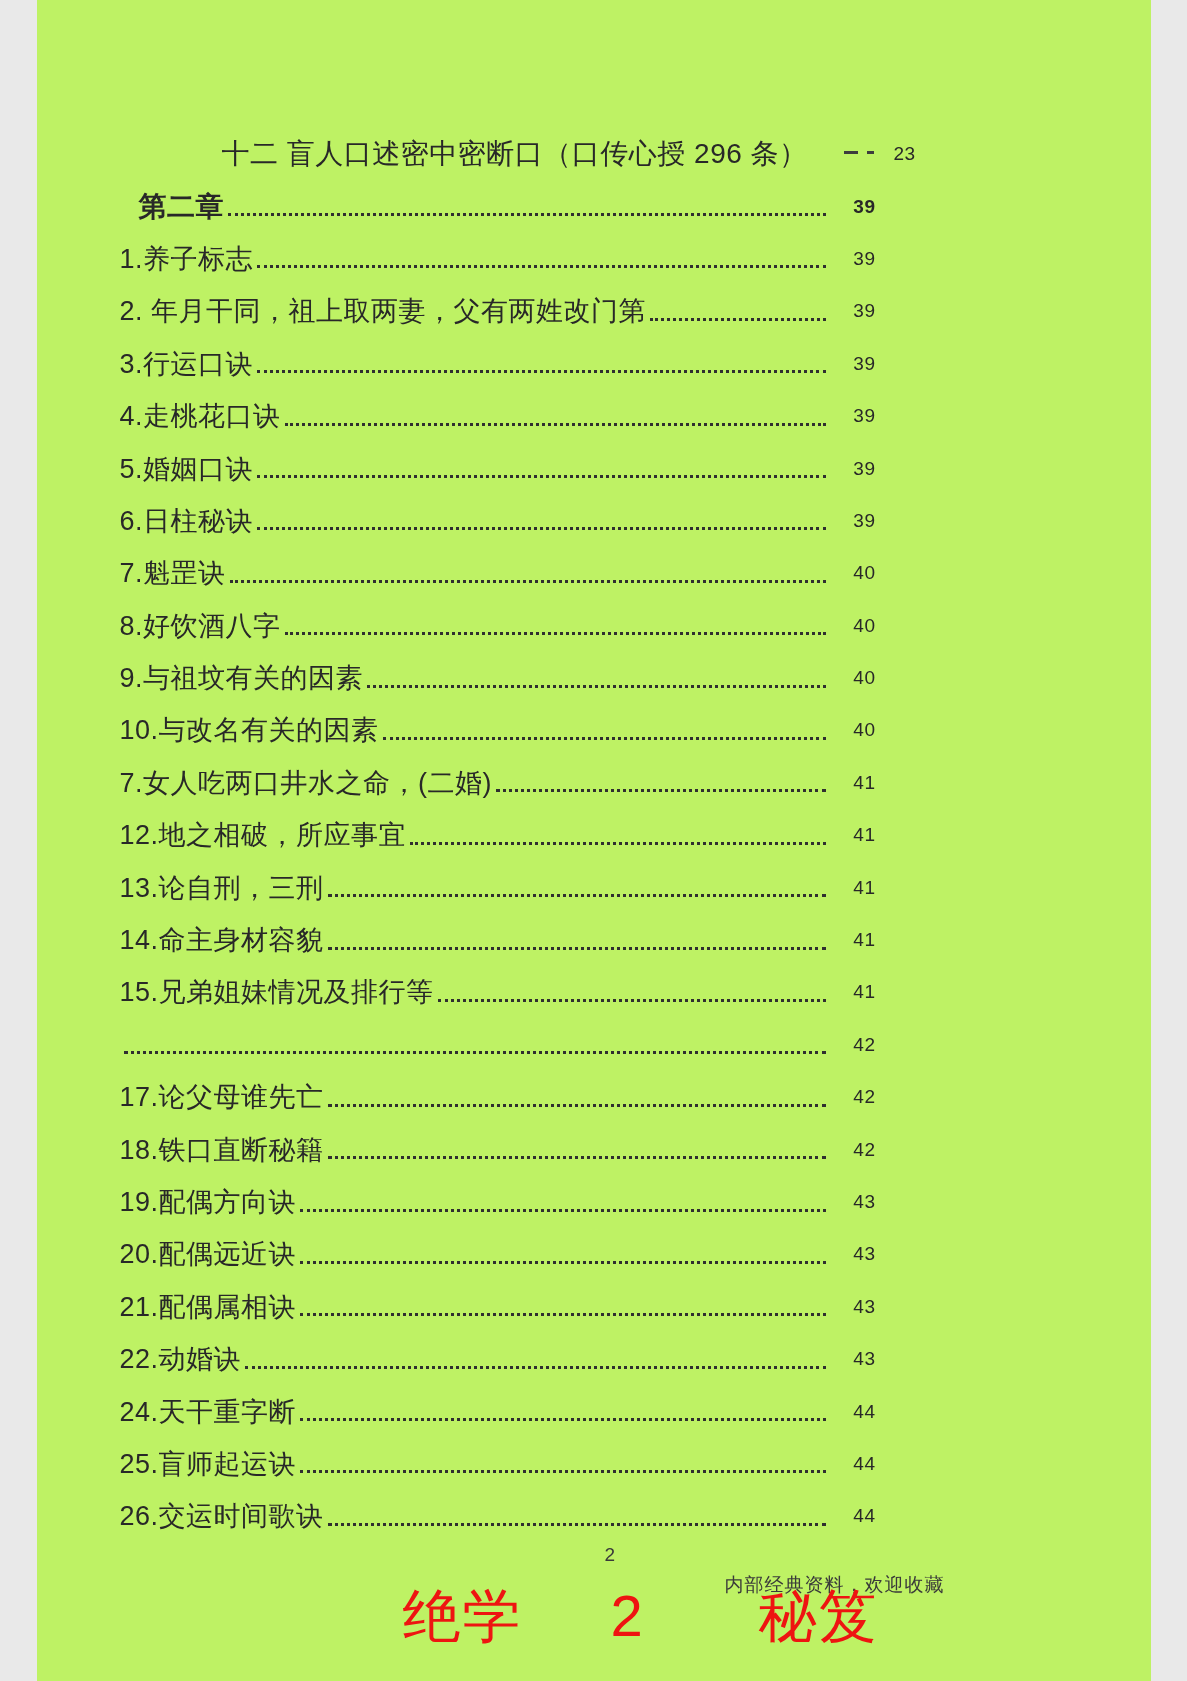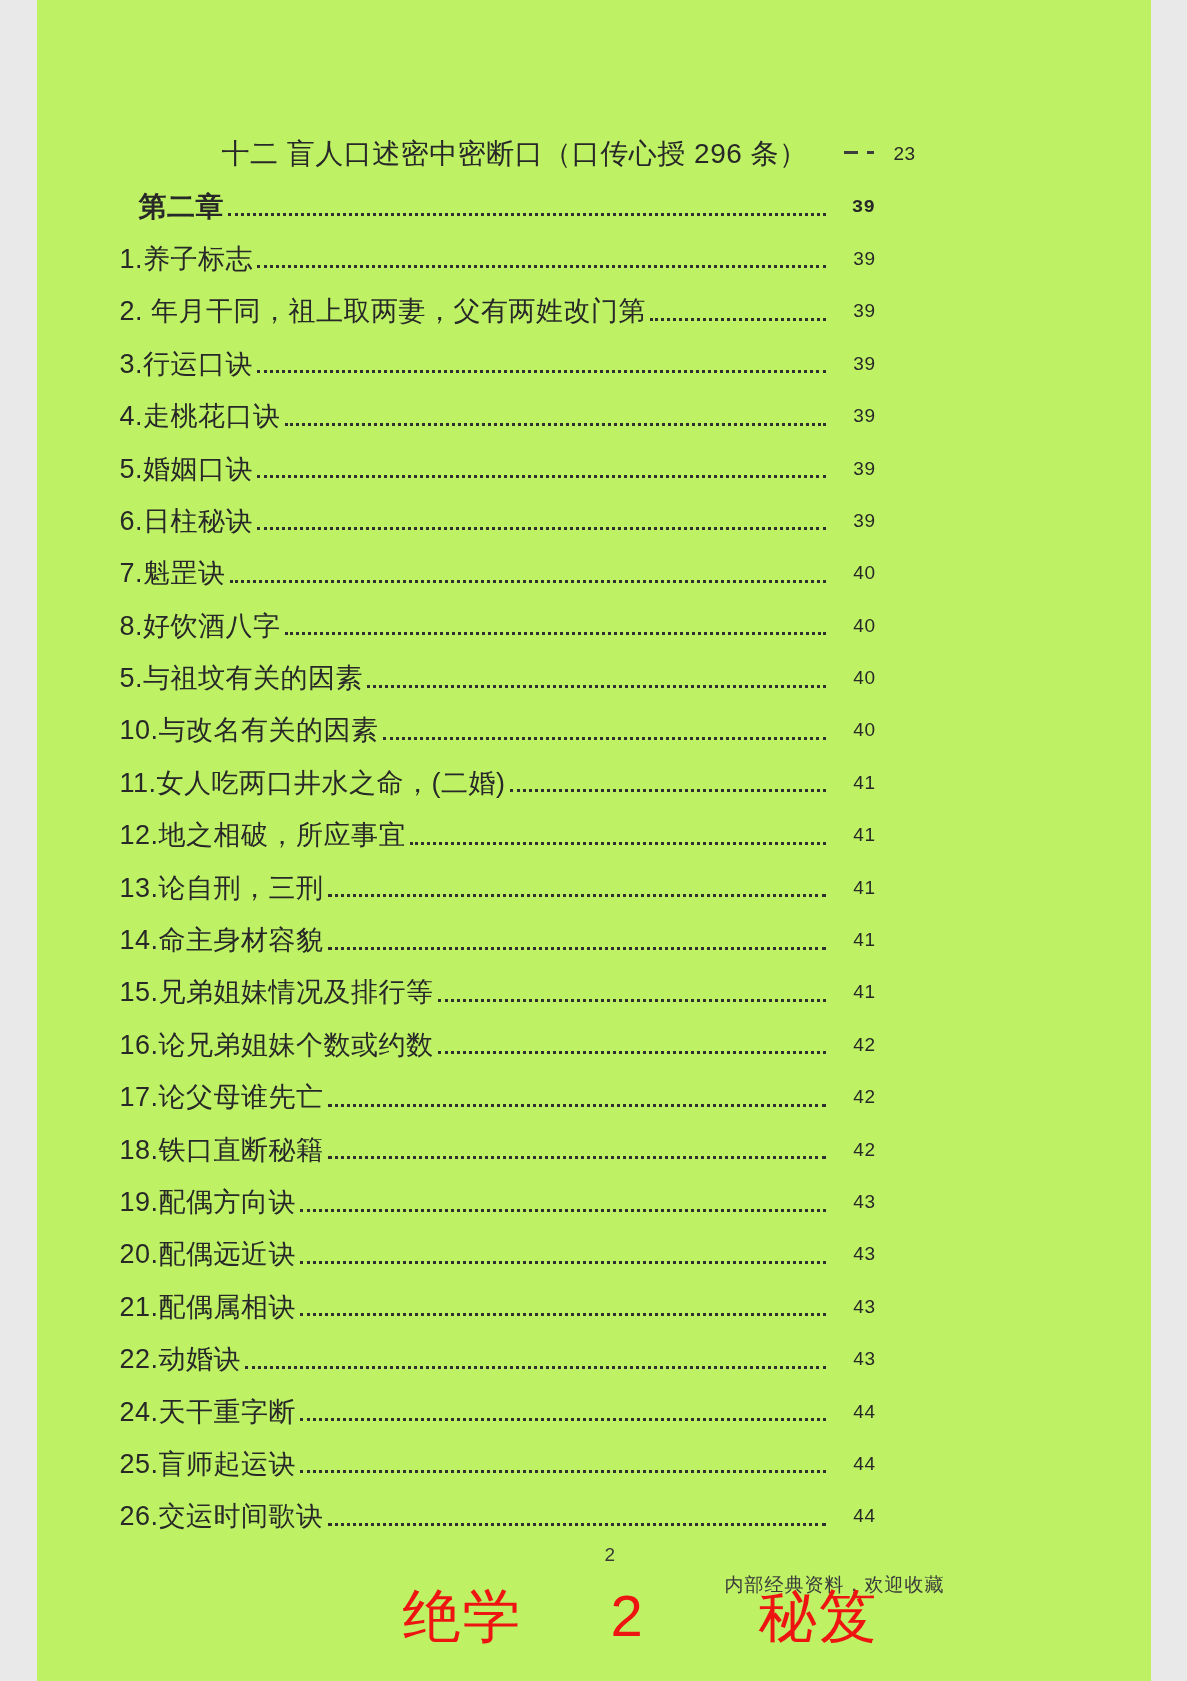--- a/index.html
+++ b/index.html
@@ -24,21 +24,21 @@
     height: 52.4px;
     display: flex;
     align-items: center;
     padding-left: 83px;
     padding-right: 275px;
     font-size: 27px;
     letter-spacing: 0.5px;
     white-space: nowrap;
   }
   .toc-row.intro   { padding-left: 185px; font-size: 28px; }
-  .toc-row.chapter { padding-left: 102px; font-weight: bold; font-size: 28px; font-family: Liberation Mono, monospace; }
+  .toc-row.chapter { padding-left: 102px; font-weight: bold; font-size: 28px; }
 
   .toc-label { flex: 0 0 auto; }
 
   .leader {
     flex: 1 1 auto;
     height: 0;
     border-bottom: 3.4px dotted #2f2f2f;
     margin: 0 8px 0 4px;
     transform: translateY(8px);
     min-width: 30px;
@@ -149,33 +149,33 @@
     <span class="pagenum">40</span>
   </div>
 
   <div class="toc-row item">
     <span class="toc-label">8.好饮酒八字</span>
     <span class="leader"></span>
     <span class="pagenum">40</span>
   </div>
 
   <div class="toc-row item">
-    <span class="toc-label">5.与祖坟有关的因素</span>
+    <span class="toc-label">9.与祖坟有关的因素</span>
     <span class="leader"></span>
     <span class="pagenum">40</span>
   </div>
 
   <div class="toc-row item">
     <span class="toc-label">10.与改名有关的因素</span>
     <span class="leader"></span>
     <span class="pagenum">40</span>
   </div>
 
   <div class="toc-row item">
-    <span class="toc-label">11.女人吃两口井水之命，(二婚)</span>
+    <span class="toc-label">7.女人吃两口井水之命，(二婚)</span>
     <span class="leader"></span>
     <span class="pagenum">41</span>
   </div>
 
   <div class="toc-row item">
     <span class="toc-label">12.地之相破，所应事宜</span>
     <span class="leader"></span>
     <span class="pagenum">41</span>
   </div>
 
@@ -191,21 +191,20 @@
     <span class="pagenum">41</span>
   </div>
 
   <div class="toc-row item">
     <span class="toc-label">15.兄弟姐妹情况及排行等</span>
     <span class="leader"></span>
     <span class="pagenum">41</span>
   </div>
 
   <div class="toc-row item">
-    <span class="toc-label">16.论兄弟姐妹个数或约数</span>
     <span class="leader"></span>
     <span class="pagenum">42</span>
   </div>
 
   <div class="toc-row item">
     <span class="toc-label">17.论父母谁先亡</span>
     <span class="leader"></span>
     <span class="pagenum">42</span>
   </div>
 

